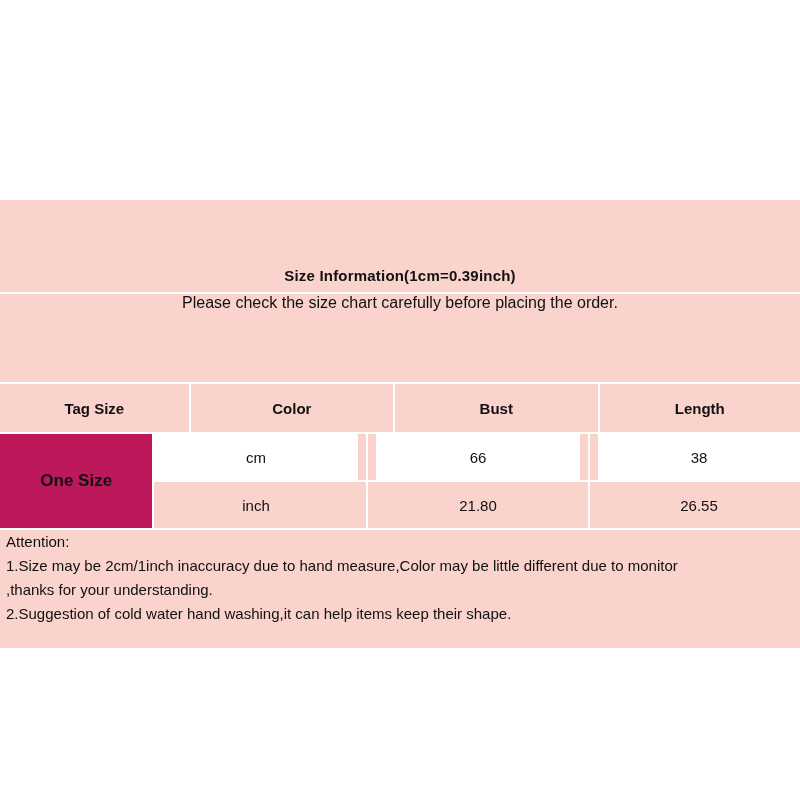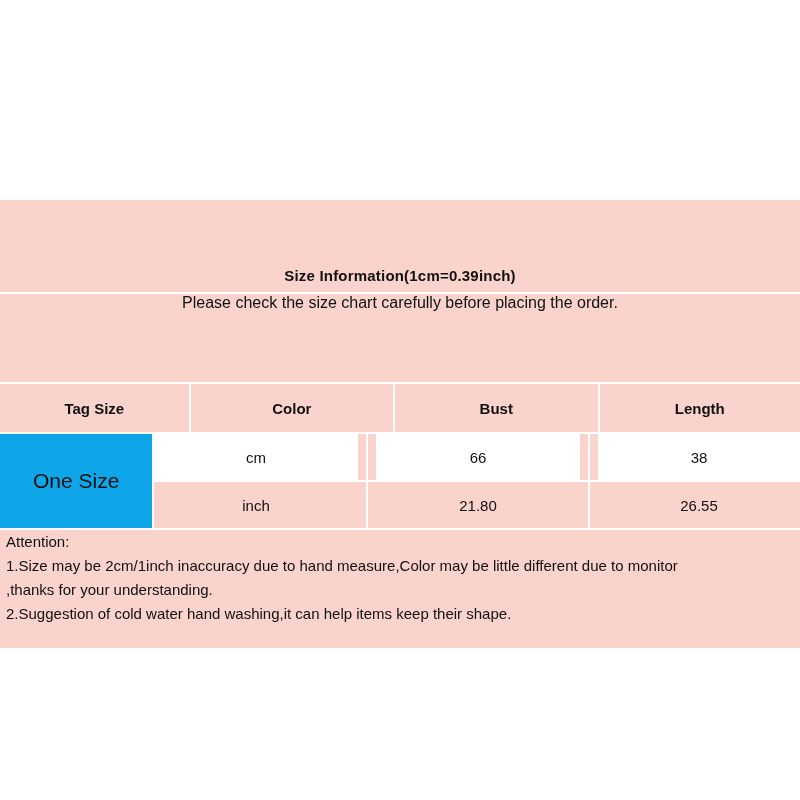--- a/index.html
+++ b/index.html
@@ -82,26 +82,26 @@
   .vsep { width: 2px; background: #ffffff; }
   .head-cell { font-weight: bold; font-size: 15px; }
 
   
   .band-data {
     height: 94px;
     position: relative;
   }
   .tagsize {
     width: 190px;
-    background: #0ea5e9;
+    background: #be185d;
     display: flex;
     align-items: center;
     justify-content: center;
-    font-weight: normal;
-    font-size: 21px;
+    font-weight: bold;
+    font-size: 17px;
     box-sizing: border-box;
   }
   .datacols {
     flex: 1;
     display: flex;
     flex-direction: column;
   }
   .datarow {
     height: 46px;
     display: flex;

